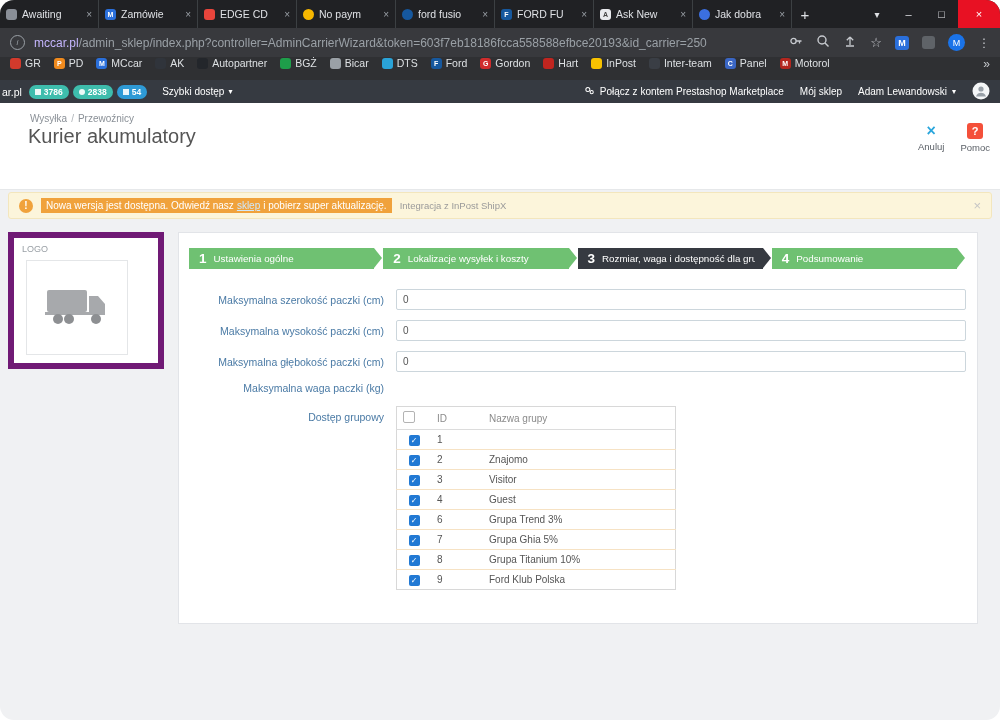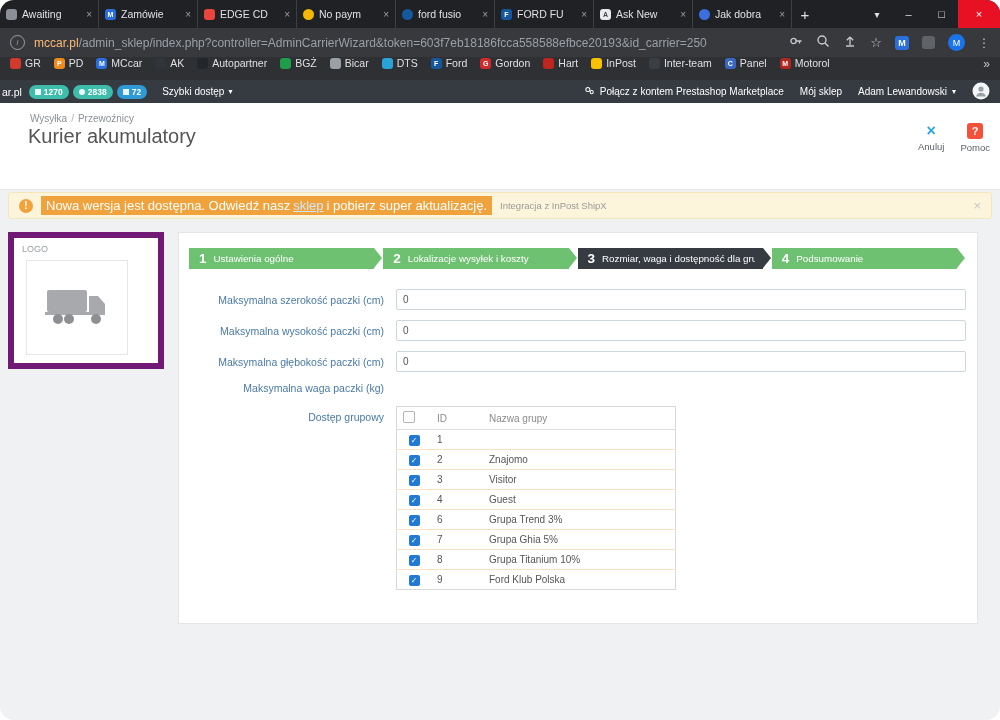--- a/index.html
+++ b/index.html
@@ -21,21 +21,21 @@
   .chev{width:30px;display:flex;align-items:center;justify-content:center;color:#dfe1e5;font-size:10px;}
   .wbtn{width:33px;display:flex;align-items:center;justify-content:center;color:#dfe1e5;font-size:11px;}
   .wbtn.close{background:#e81123;color:#fff;width:42px;}
 
   
   .toolbar{position:absolute;top:28px;left:0;width:1000px;height:29px;background:#38393d;
            display:flex;align-items:center;padding:0 10px;box-sizing:border-box;gap:9px;}
   .info-ic{width:13px;height:13px;min-width:13px;border:1px solid #9aa0a6;border-radius:50%;color:#9aa0a6;
            font-size:8px;font-style:italic;display:flex;align-items:center;justify-content:center;}
   .url{font-size:12px;white-space:nowrap;overflow:hidden;flex:1;}
-  .host{color:#fdba74;}
+  .host{color:#c4b5fd;}
   .path{color:#9aa0a6;}
   .tb-icons{display:flex;align-items:center;gap:13px;margin-left:8px;}
   .ext-m{width:14px;height:14px;background:#2a6fdb;color:#fff;border-radius:3px;font-size:9px;font-weight:bold;
          display:flex;align-items:center;justify-content:center;}
   .ext-sq{width:13px;height:13px;background:#5f6368;border-radius:3px;}
   .prof{width:17px;height:17px;border-radius:50%;background:#1a73e8;color:#fff;font-size:9px;
         display:flex;align-items:center;justify-content:center;}
   .glyph{color:#c6c9ce;font-size:13px;line-height:13px;}
   .kebab{color:#c6c9ce;font-size:12px;}
 
@@ -68,21 +68,21 @@
   .htool{display:flex;flex-direction:column;align-items:center;gap:3px;font-size:9.5px;color:#5a5f66;}
   .hx{color:#2aa6dc;font-size:16px;font-weight:bold;line-height:15px;}
   .hq{width:16px;height:16px;background:#f4503a;border-radius:3px;color:#fff;font-size:11px;font-weight:bold;
       display:flex;align-items:center;justify-content:center;}
 
   
   .notice{position:absolute;left:8px;top:192px;width:984px;height:27px;background:#fcf5db;border:1px solid #f3e6bd;
           border-radius:3px;box-sizing:border-box;display:flex;align-items:center;gap:8px;padding:0 10px;}
   .warn{width:14px;height:14px;min-width:14px;border-radius:50%;background:#f0a23c;color:#fff;font-size:10px;
         font-weight:bold;display:flex;align-items:center;justify-content:center;}
-  .hl{background:#f0a23c;color:#fff;font-size:13px;padding:2px 5px;white-space:nowrap;}
+  .hl{background:#f0a23c;color:#fff;font-size:10px;padding:2px 5px;white-space:nowrap;}
   .nlink{color:#cfe8fb;text-decoration:underline;margin:0 3px;cursor:pointer;}
   .ngray{color:#9a9a9a;font-size:9.5px;white-space:nowrap;}
   .nclose{margin-left:auto;color:#c5c5c5;font-size:13px;}
 
   
   .logocard{position:absolute;left:8px;top:232px;width:156px;height:137px;background:#fff;
             border:6px solid #701a75;box-sizing:border-box;}
   .logolabel{font-size:9px;color:#9aa0a6;padding:6px 8px 4px;}
   .logobox{margin:2px 0 0 12px;width:100px;height:93px;border:1px solid #e4e6e8;
            display:flex;align-items:center;justify-content:center;}
@@ -262,29 +262,29 @@
         </div>
       </div>
     <span class="bm-more">»</span>
   </div>
 
   <div class="adminbar">
     <span class="shop">ar.pl</span>
     <span id="badges" class="badges">
         <span class="pill" style="background: rgb(62, 189, 173);">
           <span class="pill-ic"></span>
-          <span>1270</span>
+          <span>3786</span>
         </span>
         <span class="pill" style="background: rgb(62, 189, 173);">
           <span class="pill-ic" style="border-radius: 50%;"></span>
           <span>2838</span>
         </span>
         <span class="pill" style="background: rgb(46, 154, 214);">
           <span class="pill-ic"></span>
-          <span>72</span>
+          <span>54</span>
         </span>
       </span>
     <span class="qa">
       <span>Szybki dostęp</span>
       <span class="caret">▾</span>
     </span>
     <span class="ab-right">
       <span class="ab-item">
         <span><svg width="11" height="11" viewBox="0 0 12 12">
               <circle cx="4.2" cy="4.8" r="2.2" fill="none" stroke="#fff" stroke-width="1.1"></circle>

